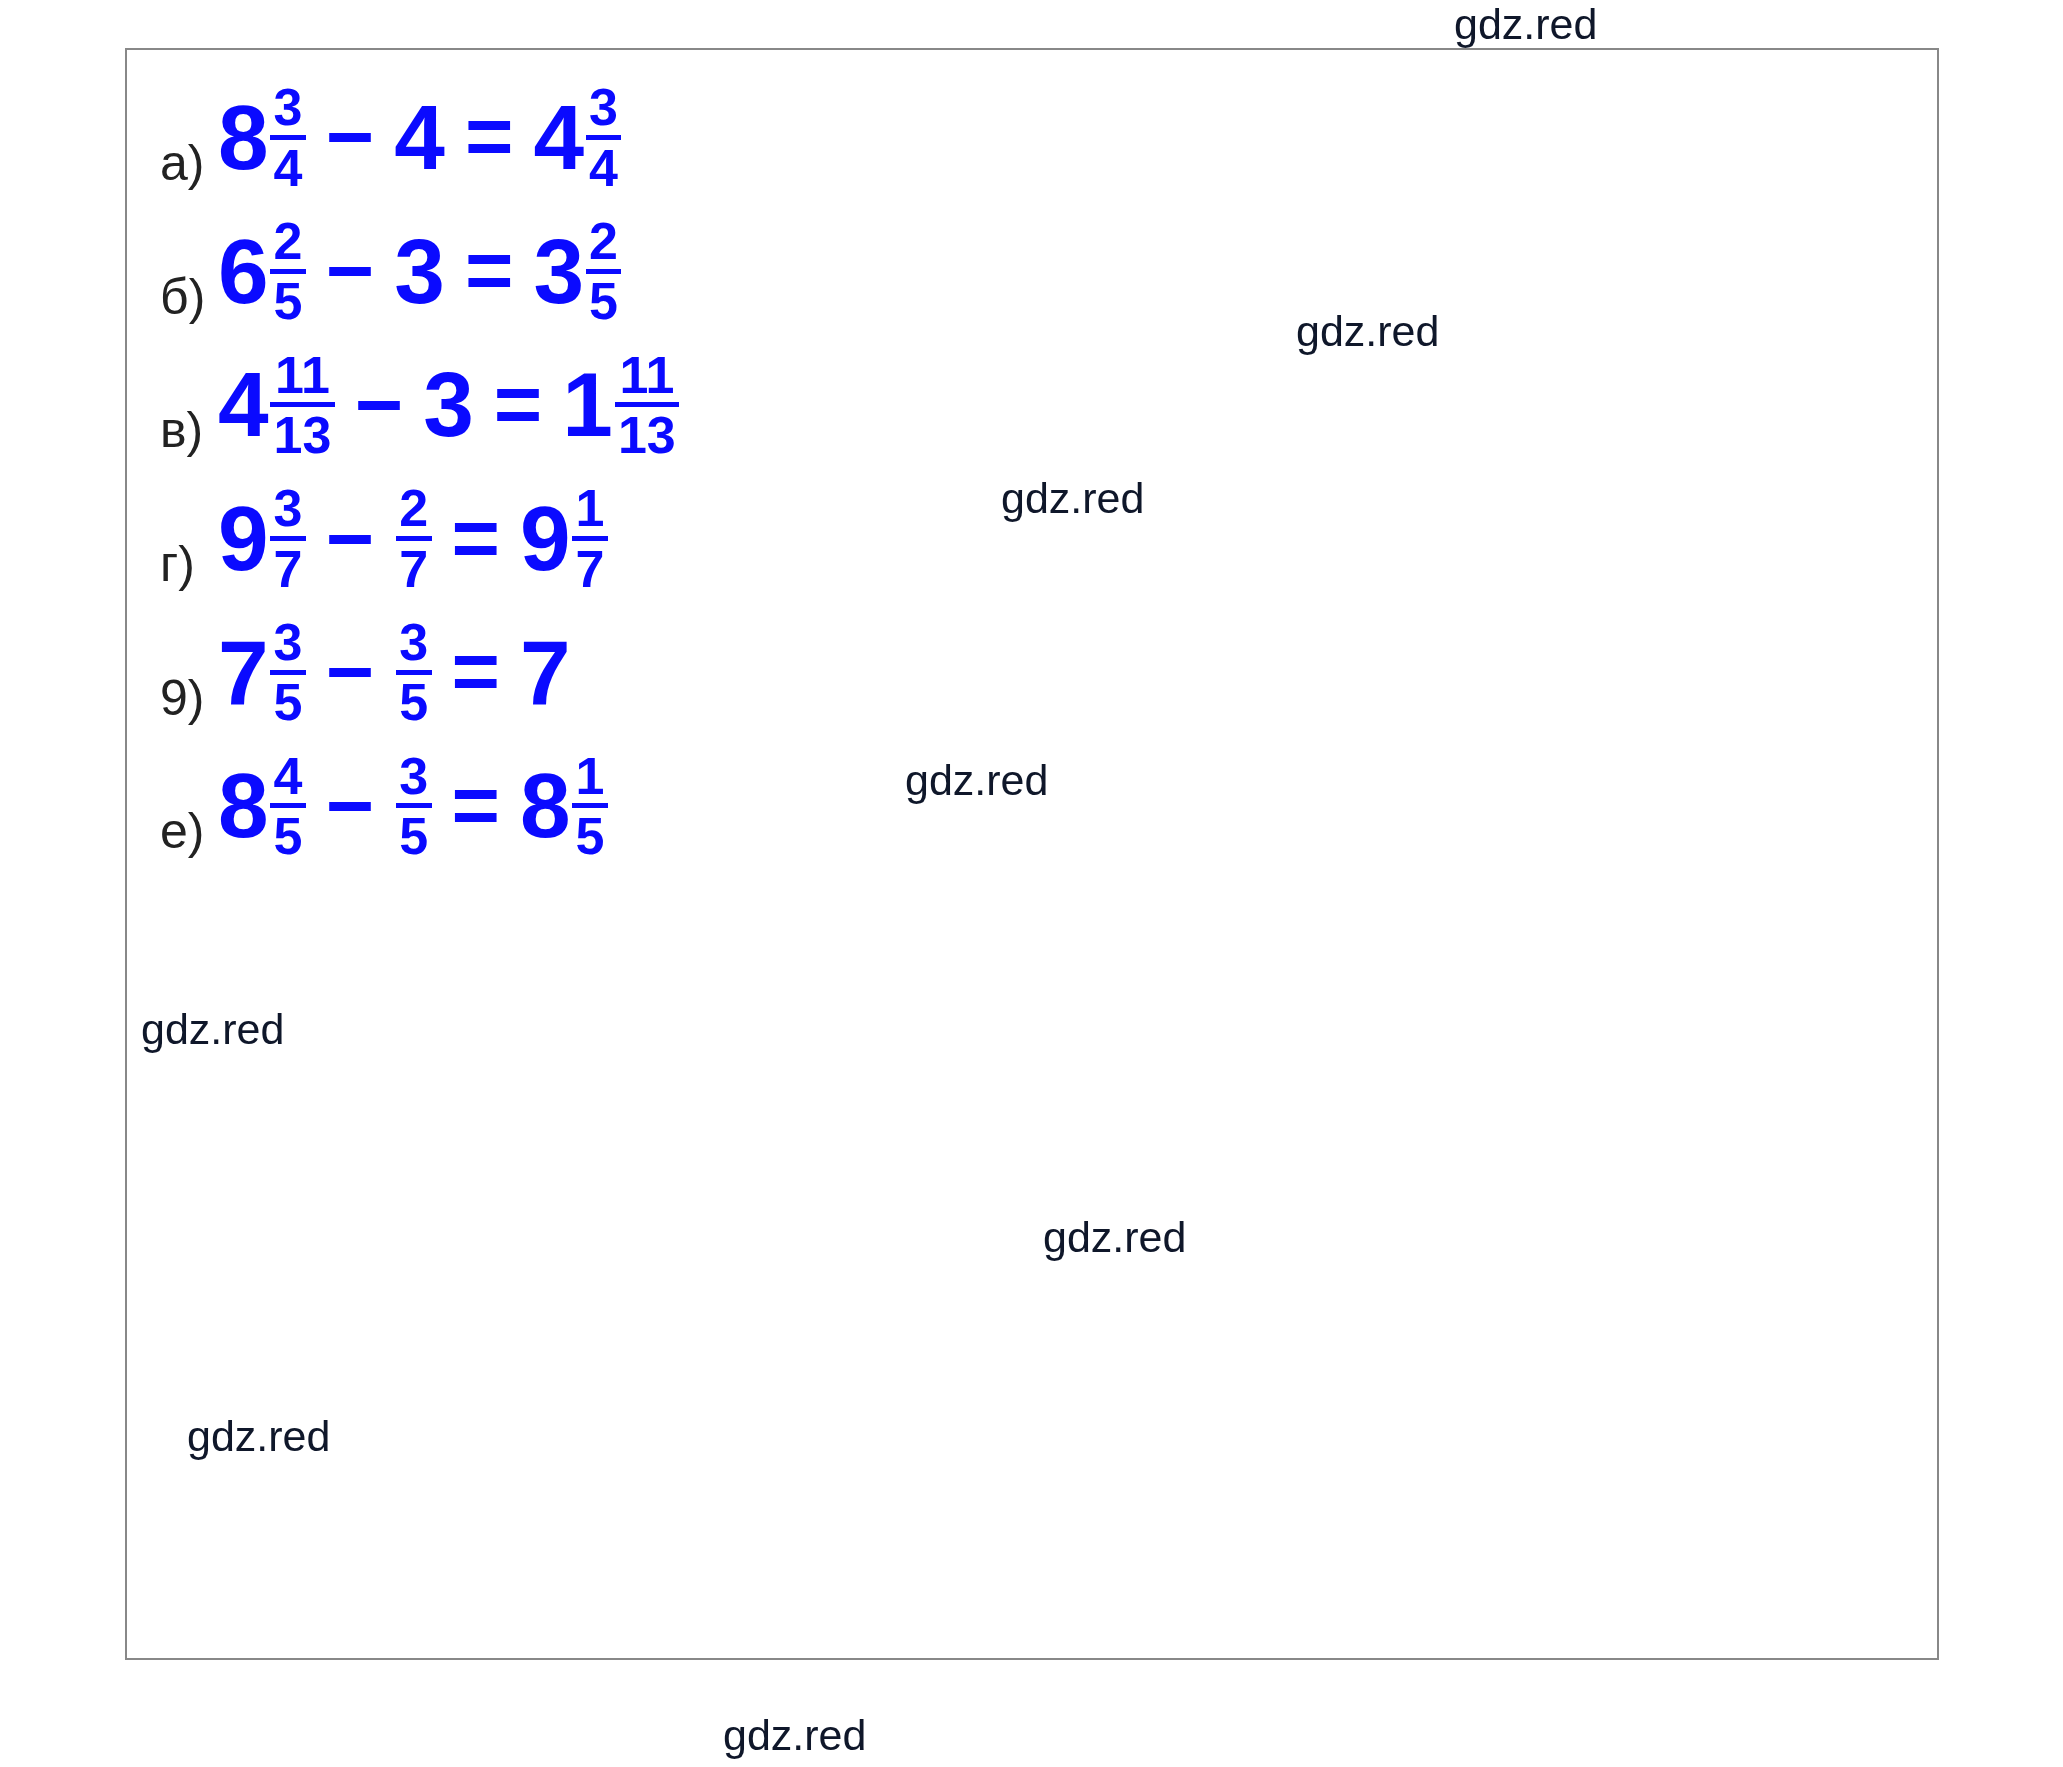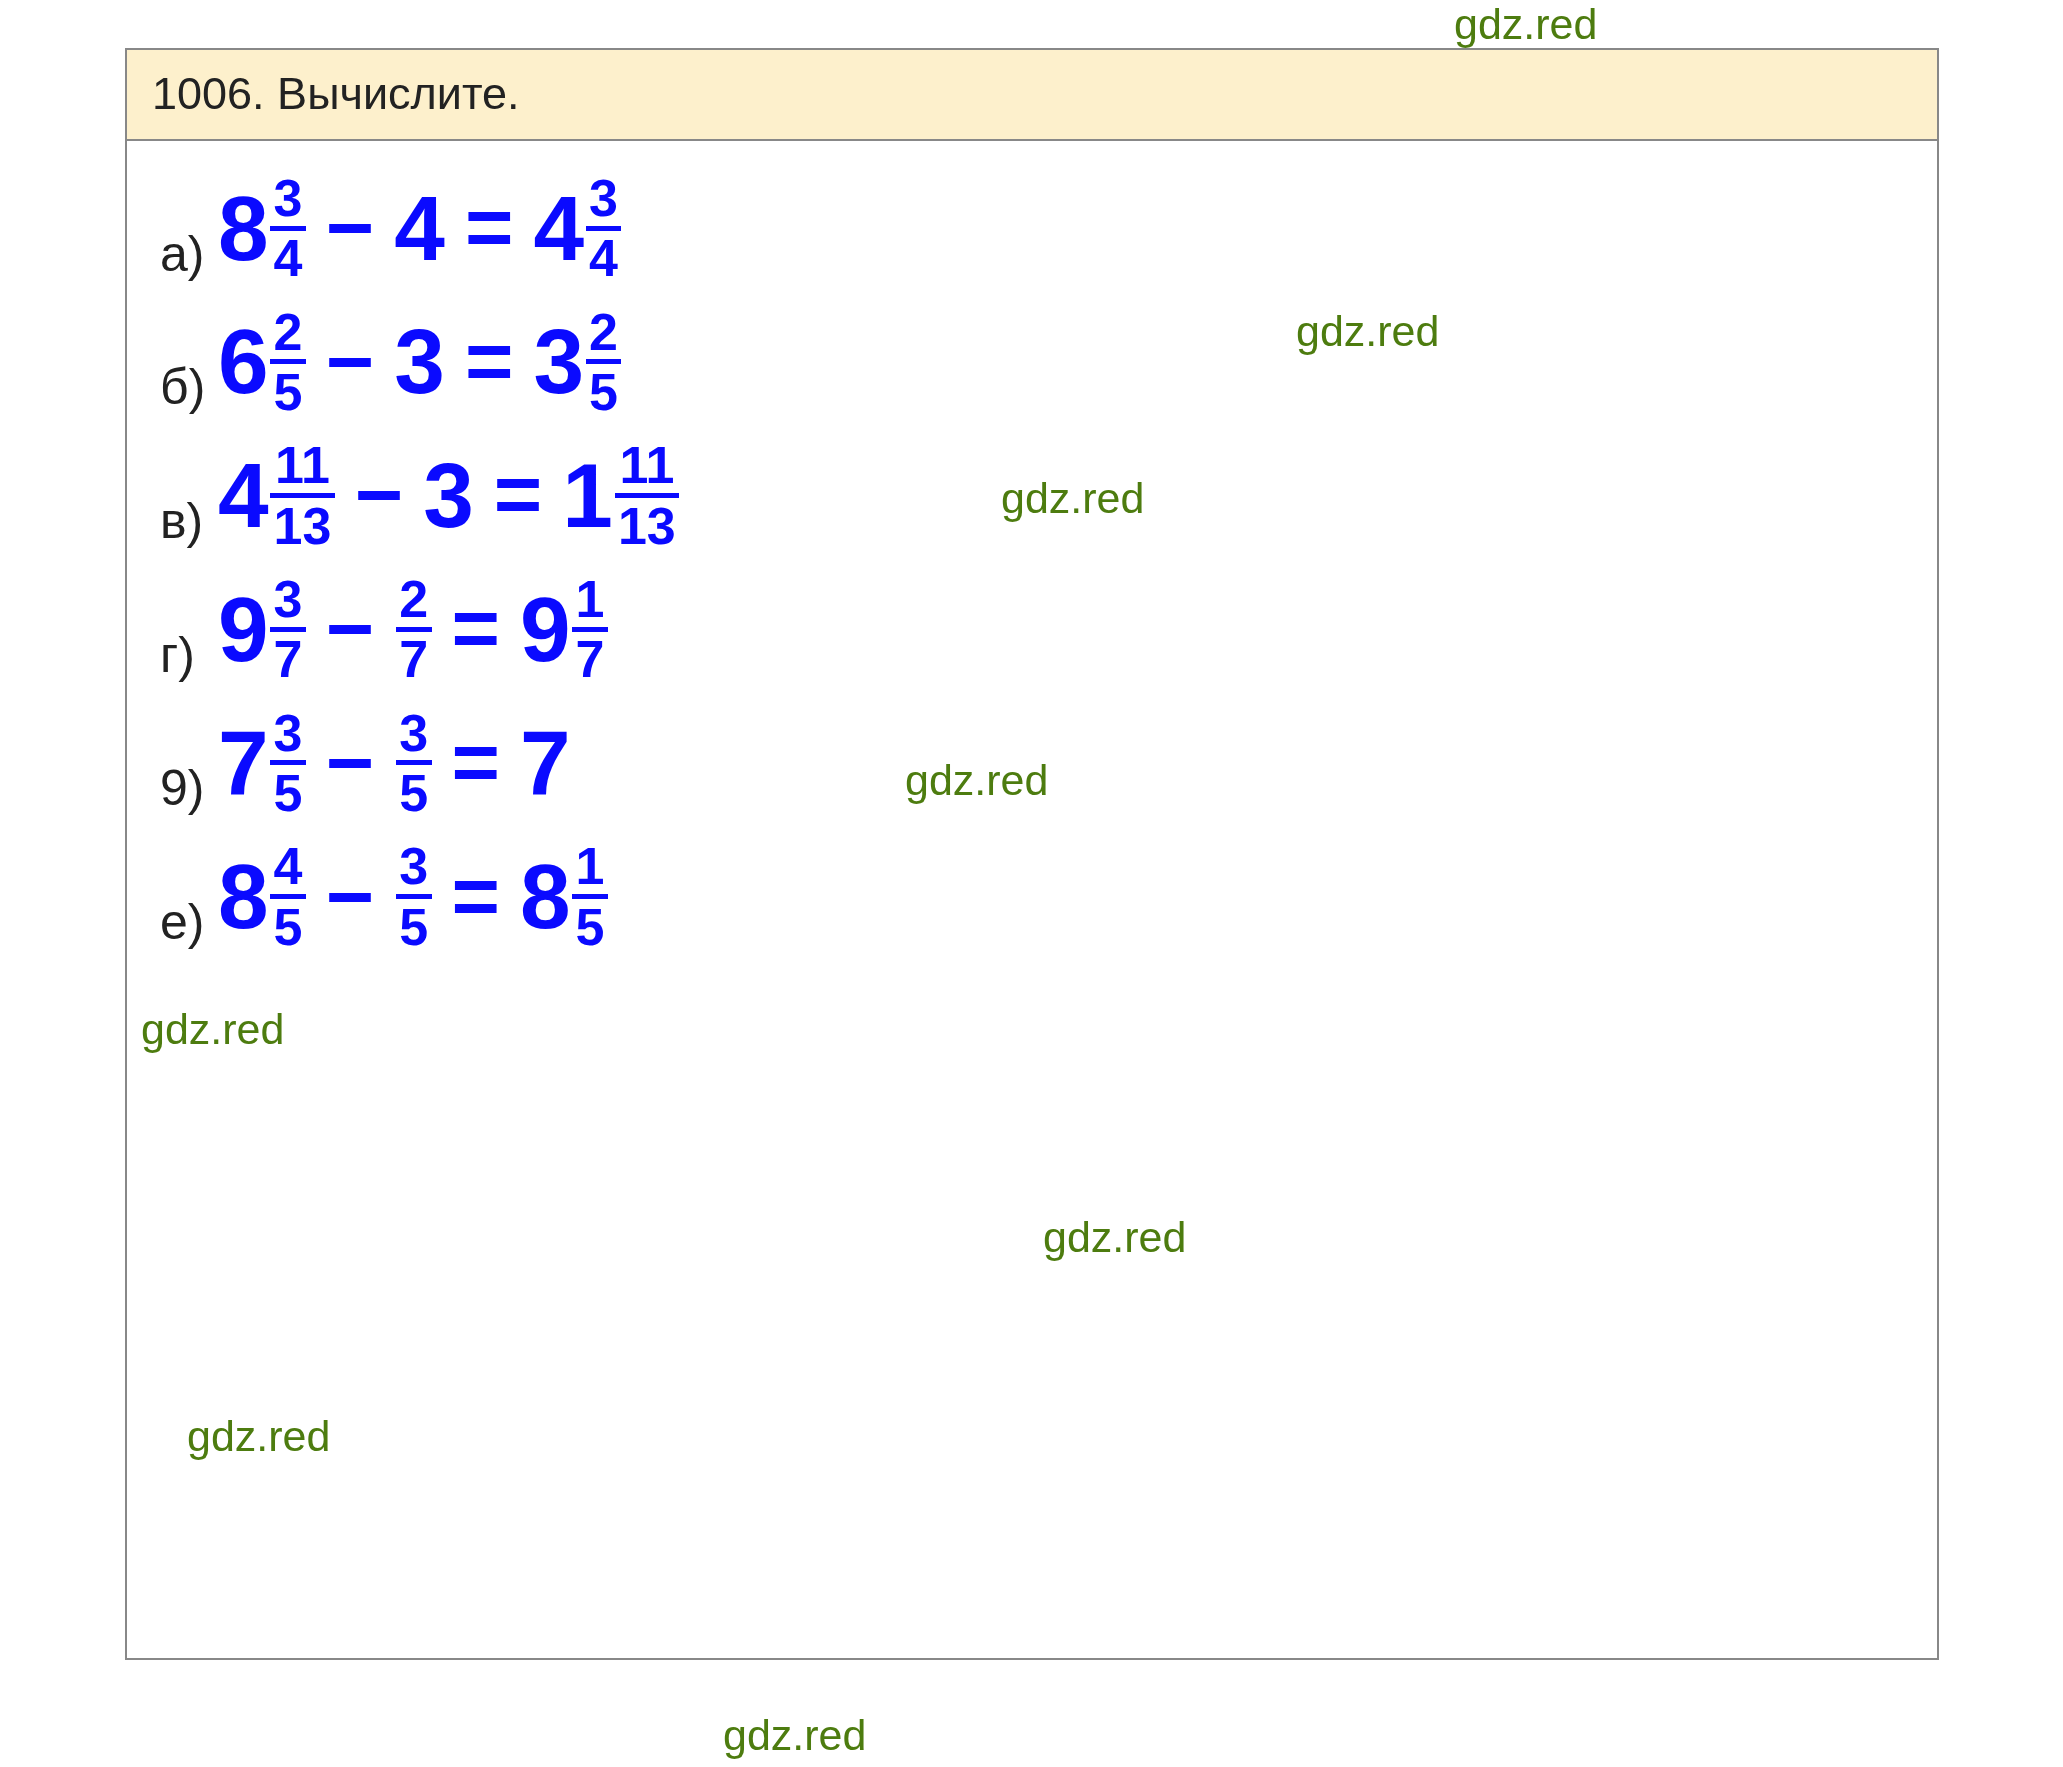--- a/index.html
+++ b/index.html
@@ -7,21 +7,21 @@
     margin: 0;
     padding: 0;
     font-family: Arial, Helvetica, sans-serif;
     background: #ffffff;
     width: 2064px;
     height: 1768px;
     position: relative;
   }
   .watermark {
     position: absolute;
-    color: #4d7c0f;
+    color: #0f172a;
     font-size: 43px;
     font-weight: 400;
     pointer-events: none;
     user-select: none;
   }
   .frame {
     position: absolute;
     left: 125px;
     top: 48px;
     right: 125px;
@@ -100,23 +100,20 @@
 <div class="watermark" style="left:1454px; top:0px;">gdz.red</div>
 <div class="watermark" style="left:1296px; top:307px;">gdz.red</div>
 <div class="watermark" style="left:1001px; top:474px;">gdz.red</div>
 <div class="watermark" style="left:905px; top:756px;">gdz.red</div>
 <div class="watermark" style="left:141px; top:1005px;">gdz.red</div>
 <div class="watermark" style="left:1043px; top:1213px;">gdz.red</div>
 <div class="watermark" style="left:187px; top:1412px;">gdz.red</div>
 <div class="watermark" style="left:723px; top:1711px;">gdz.red</div>
 
 <div class="frame">
-  <div class="header">
-    <span>1006. Вычислите.</span>
-  </div>
   <div class="body">
 
     <div class="row">
       <div class="label">а)</div>
       <div class="expr">
         <span class="mixed">
           <span class="whole">8</span>
           <span class="frac">
             <span class="num">3</span>
             <span class="den">4</span>

